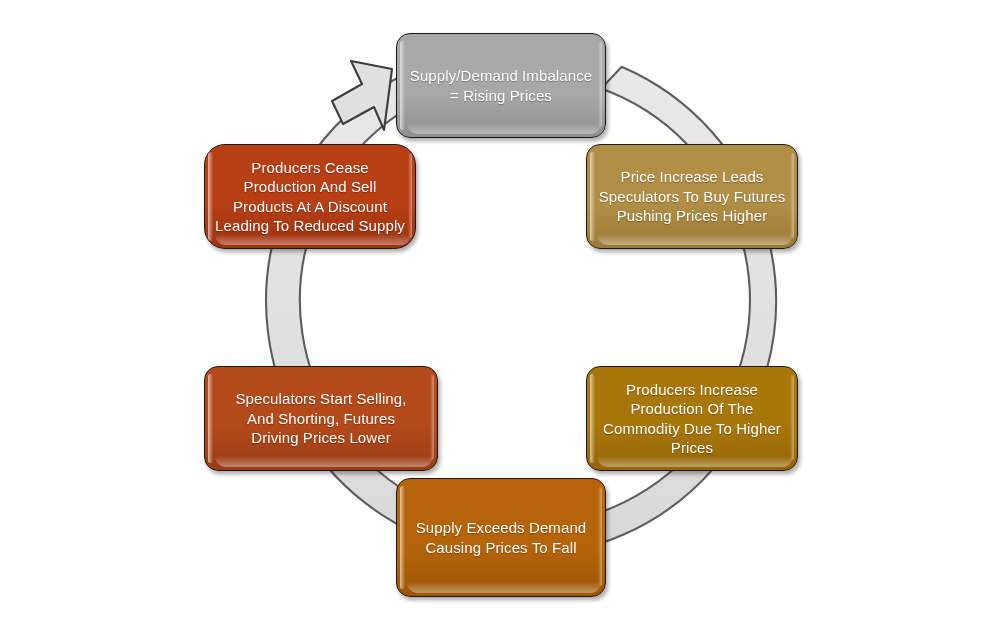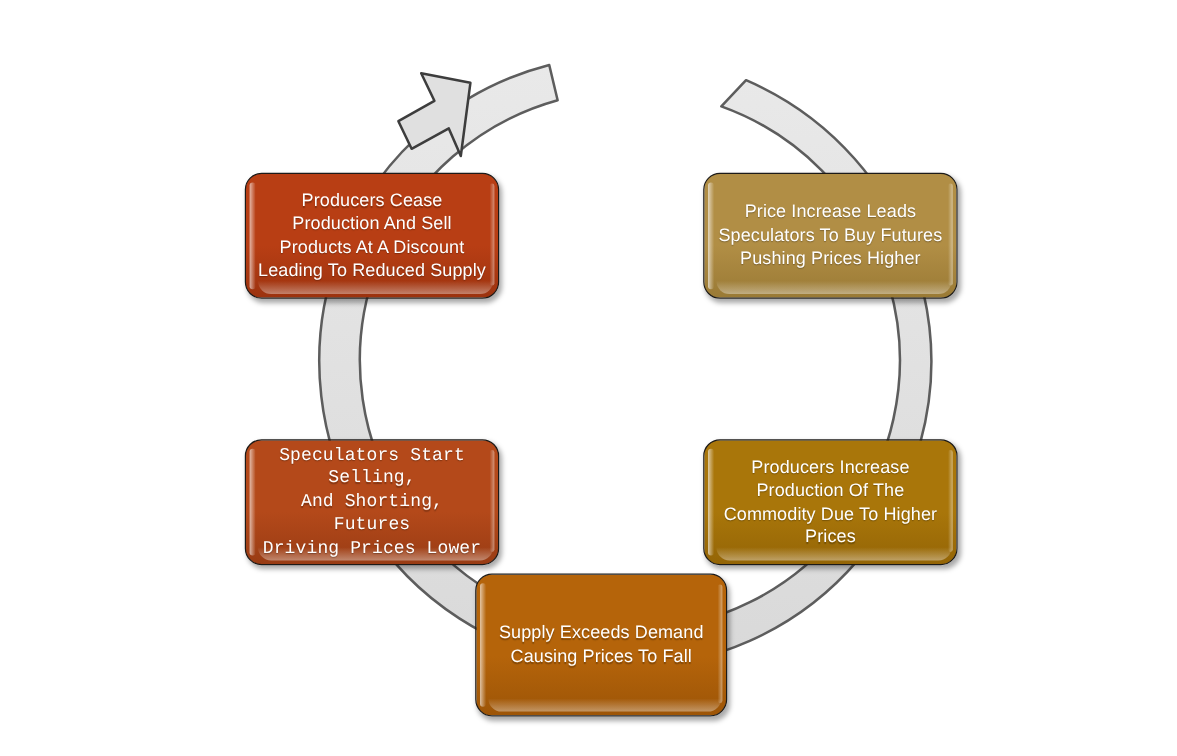--- a/index.html
+++ b/index.html
@@ -114,20 +114,25 @@
         L 351 61
         L 362 84
         L 332 101
         L 343 124
         L 374 107
         L 384 130
         Z" fill="#e0e0e0" stroke="#3d3d3d" stroke-width="2.1" stroke-linejoin="round"></path>
     </g>
   </svg>
 
+  <div class="node" style="left: 396px; top: 33px; width: 210px; height: 105px; background: linear-gradient(rgb(168, 168, 168) 0%, rgb(168, 168, 168) 58%, rgb(143, 143, 143) 100%);">
+    <span class="sheen-right"></span>
+    <span class="label">Supply/Demand Imbalance
+= Rising Prices</span>
+  </div>
 
   <div class="node" style="left: 586px; top: 144px; width: 212px; height: 105px; background: linear-gradient(rgb(177, 142, 69) 0%, rgb(177, 142, 69) 58%, rgb(154, 122, 53) 100%); align-items: center;">
     <span class="sheen-right"></span>
     <span class="label">Price Increase Leads
 Speculators To Buy Futures
 Pushing Prices Higher</span>
   </div>
 
   <div class="node" style="left: 586px; top: 366px; width: 212px; height: 105px; background: linear-gradient(rgb(169, 118, 10) 0%, rgb(169, 118, 10) 58%, rgb(148, 101, 6) 100%); justify-content: center;">
     <span class="sheen-right"></span>
@@ -136,28 +141,28 @@
 Commodity Due To Higher
 Prices</span>
   </div>
 
   <div class="node" style="left: 396px; top: 478px; width: 210px; height: 119px; background: linear-gradient(rgb(181, 100, 10) 0%, rgb(181, 100, 10) 58%, rgb(157, 85, 7) 100%);">
     <span class="sheen-right"></span>
     <span class="label">Supply Exceeds Demand
 Causing Prices To Fall</span>
   </div>
 
-  <div class="node" style="left: 204px; top: 366px; width: 212px; height: 105px; background: linear-gradient(rgb(180, 73, 26) 0%, rgb(180, 73, 26) 58%, rgb(153, 60, 20) 100%); font-family: Liberation Mono, monospace;">
+  <div class="node" style="left: 204px; top: 366px; width: 234px; height: 105px; background: linear-gradient(rgb(180, 73, 26) 0%, rgb(180, 73, 26) 58%, rgb(153, 60, 20) 100%);">
     <span class="sheen-right"></span>
     <span class="label">Speculators Start Selling,
 And Shorting, Futures
 Driving Prices Lower</span>
   </div>
 
-  <div class="node" style="left: 204px; top: 144px; width: 212px; height: 105px; background: linear-gradient(rgb(184, 62, 20) 0%, rgb(184, 62, 20) 58%, rgb(156, 51, 15) 100%);">
+  <div class="node" style="left: 204px; top: 144px; width: 212px; height: 105px; background: linear-gradient(rgb(184, 62, 20) 0%, rgb(184, 62, 20) 58%, rgb(156, 51, 15) 100%); border-radius: 21px;">
     <span class="sheen-right"></span>
     <span class="label">Producers Cease
 Production And Sell
 Products At A Discount
 Leading To Reduced Supply</span>
   </div>
 
 </div>
 
 </body></html>

